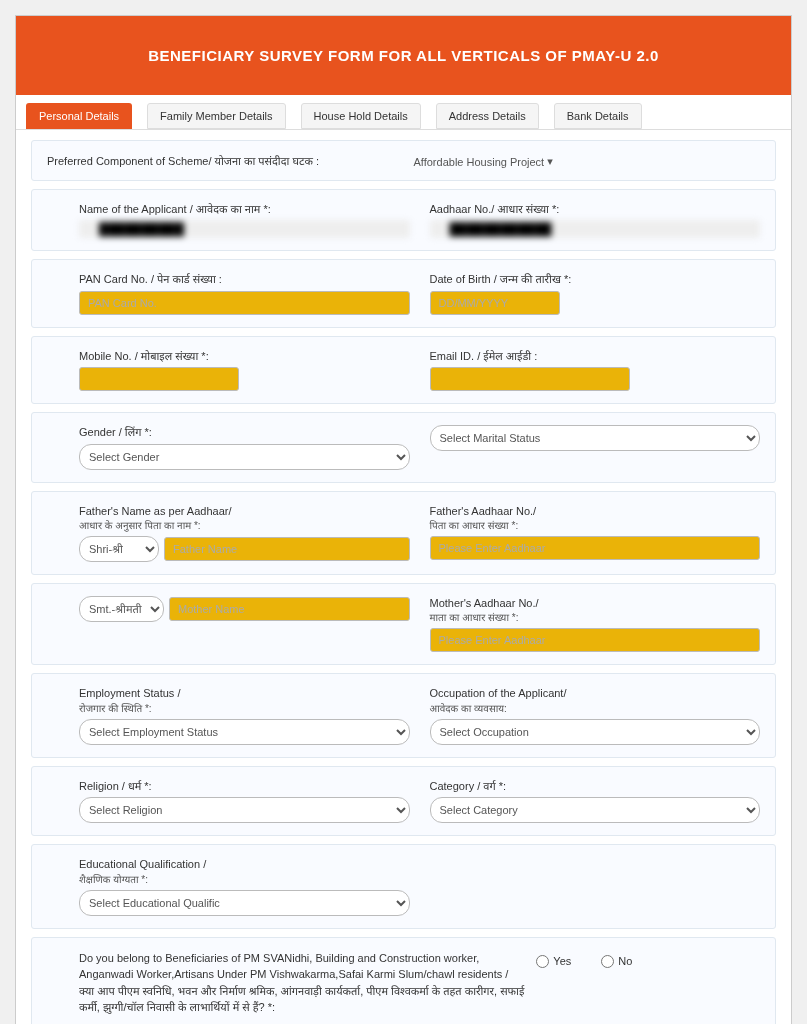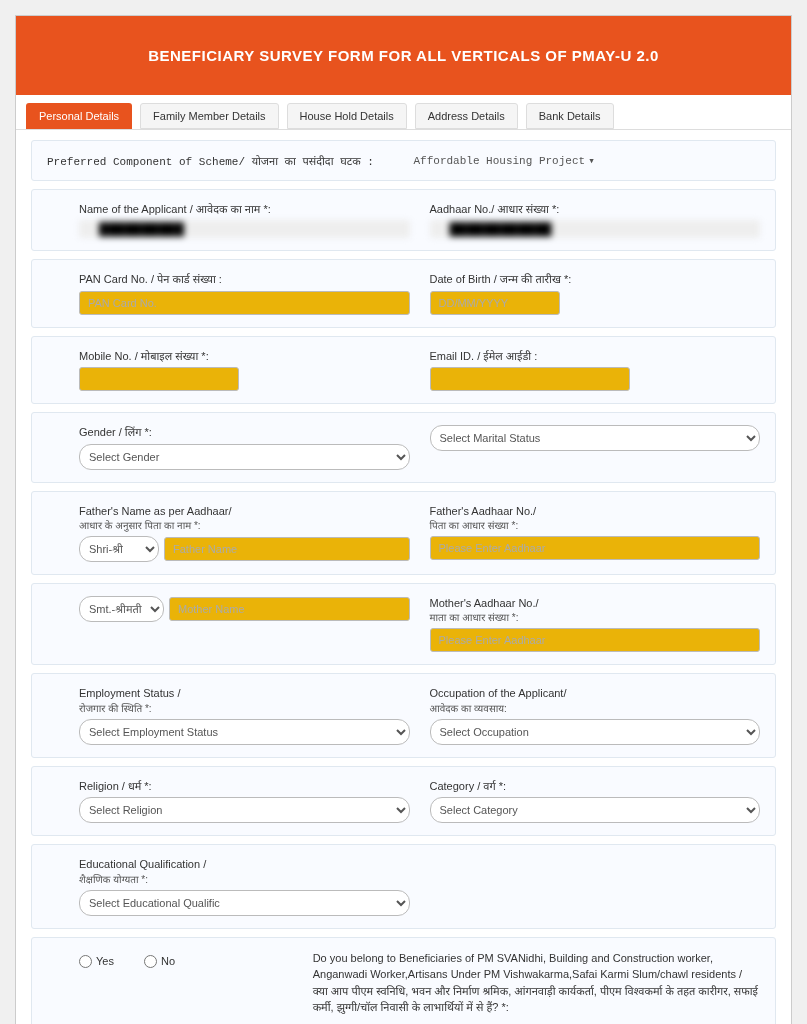--- a/index.html
+++ b/index.html
@@ -20,21 +20,21 @@
       color: #fff;
       text-align: center;
       padding: 31px 10px;
       font-size: 15px;
       font-weight: bold;
       letter-spacing: 0.5px;
     }
     .tabs {
       display: flex;
       padding: 8px 10px 0 10px;
-      gap: 8px;
+      gap: 15px;
       background: #fff;
       border-bottom: 1px solid #ddd;
     }
     .tab {
       padding: 6px 12px;
       font-size: 11px;
       cursor: pointer;
       border-radius: 3px 3px 0 0;
       border: 1px solid transparent;
     }
@@ -112,23 +112,22 @@
     }
     .inline-group select { width: auto; min-width: 80px; }
     .inline-group input { flex: 1; }
     .question-text {
       font-size: 11px;
       color: #333;
       line-height: 1.5;
     }
     .scheme-row {
       display: flex;
-      align-items: center;
+      align-items: flex-end;
       gap: 20px;
-      font-family: Liberation Mono, monospace;
     }
     .scheme-label {
       font-size: 11px;
       color: #333;
       flex: 1;
     }
     .scheme-value {
       font-size: 11px;
       color: #555;
       flex: 1;
@@ -377,33 +376,33 @@
             <option>Graduate</option>
             <option>Post Graduate</option>
           </select>
         </div>
         <div class="form-group"></div>
       </div>
     </div>
 
     <div class="form-section">
       <div class="form-row" style="align-items:flex-start; gap:10px;">
+        <div style="flex:2;">
+          <span class="question-text">Do you belong to Beneficiaries of PM SVANidhi, Building and Construction worker, Anganwadi Worker,Artisans Under PM Vishwakarma,Safai Karmi Slum/chawl residents / क्या आप पीएम स्वनिधि, भवन और निर्माण श्रमिक, आंगनवाड़ी कार्यकर्ता, पीएम विश्वकर्मा के तहत कारीगर, सफाई कर्मी, झुग्गी/चॉल निवासी के लाभार्थियों में से हैं? *:</span>
+        </div>
         <div style="flex:1; display:flex; gap:30px; align-items:center; padding-top:4px;">
           <label style="display:flex;align-items:center;gap:4px;font-size:11px;cursor:pointer;">
             <input type="radio" name="beneficiary" value="yes" style="">
             <span>Yes</span>
           </label>
           <label style="display:flex;align-items:center;gap:4px;font-size:11px;cursor:pointer;">
             <input type="radio" name="beneficiary" value="no" style="">
             <span>No</span>
           </label>
         </div>
-        <div style="flex:2;">
-          <span class="question-text">Do you belong to Beneficiaries of PM SVANidhi, Building and Construction worker, Anganwadi Worker,Artisans Under PM Vishwakarma,Safai Karmi Slum/chawl residents / क्या आप पीएम स्वनिधि, भवन और निर्माण श्रमिक, आंगनवाड़ी कार्यकर्ता, पीएम विश्वकर्मा के तहत कारीगर, सफाई कर्मी, झुग्गी/चॉल निवासी के लाभार्थियों में से हैं? *:</span>
-        </div>
       </div>
     </div>
 
     <div class="save-btn">
       <button>Save &amp; continue</button>
     </div>
 
   </div>
 </div>
 

